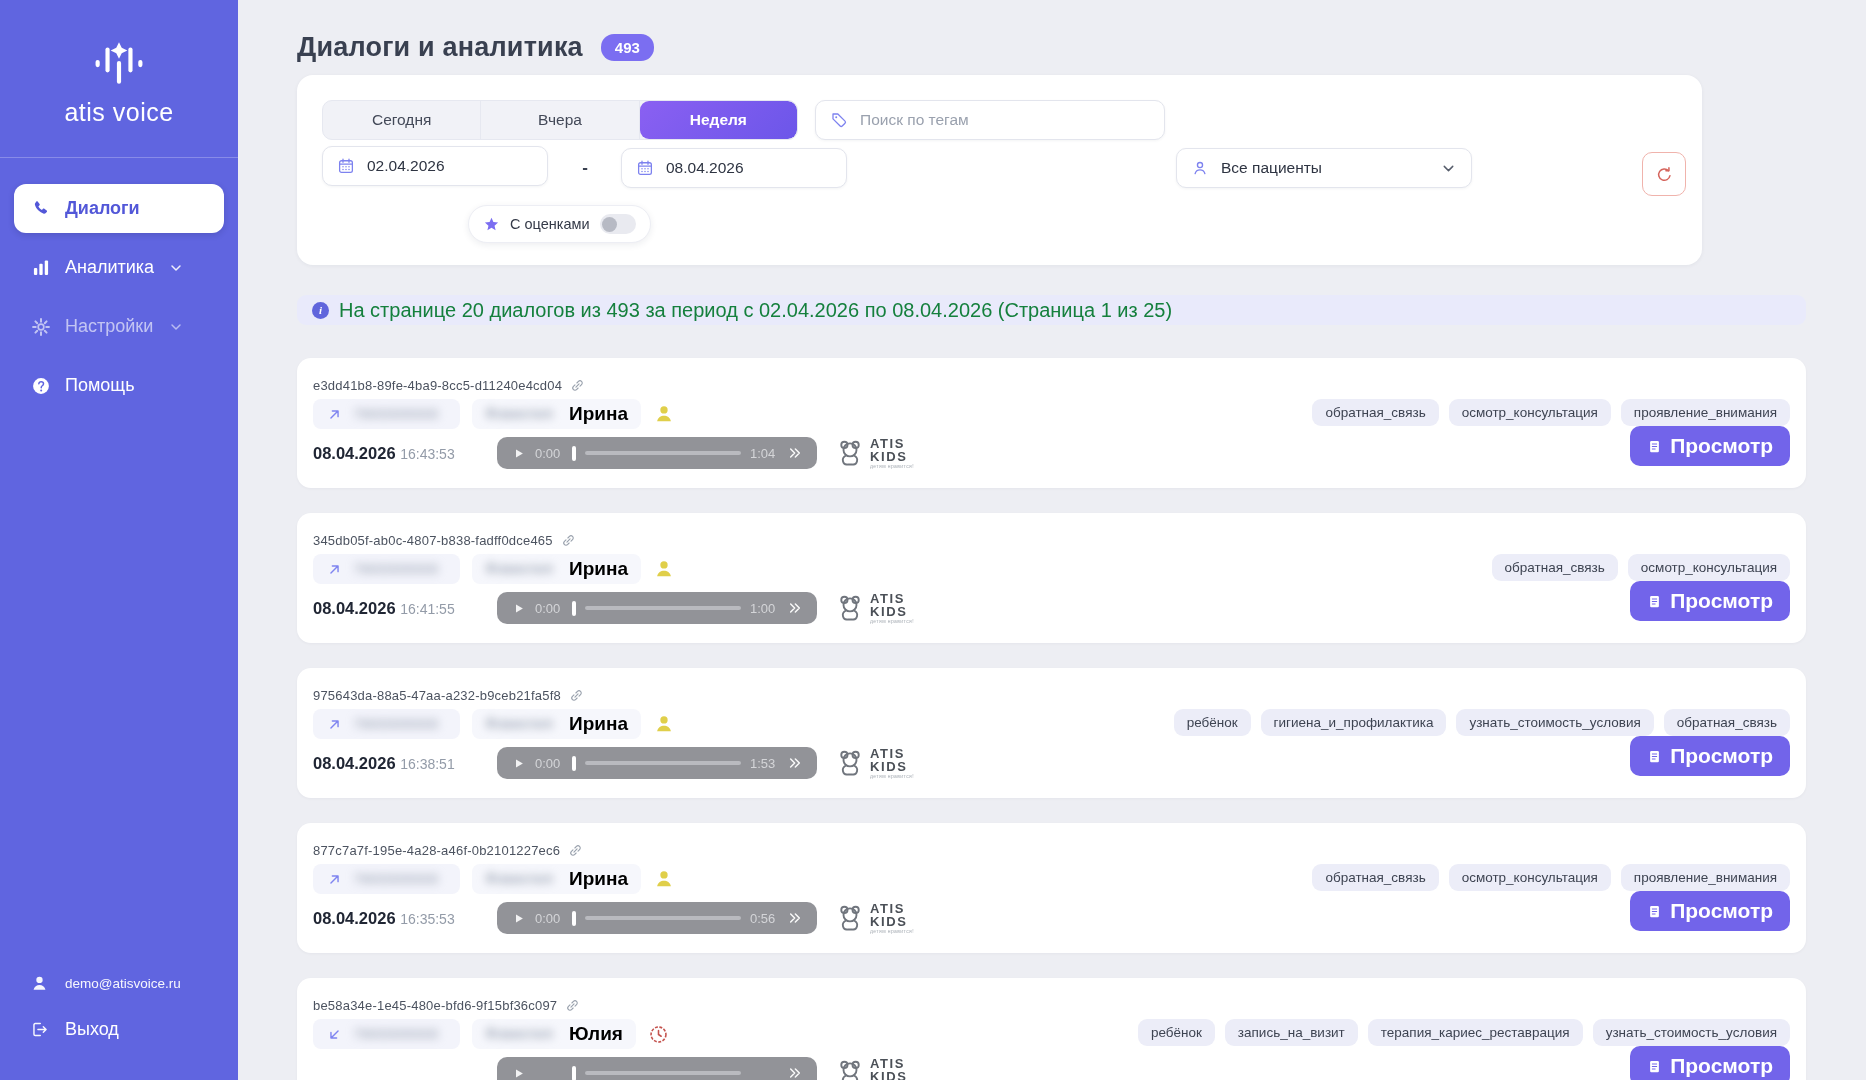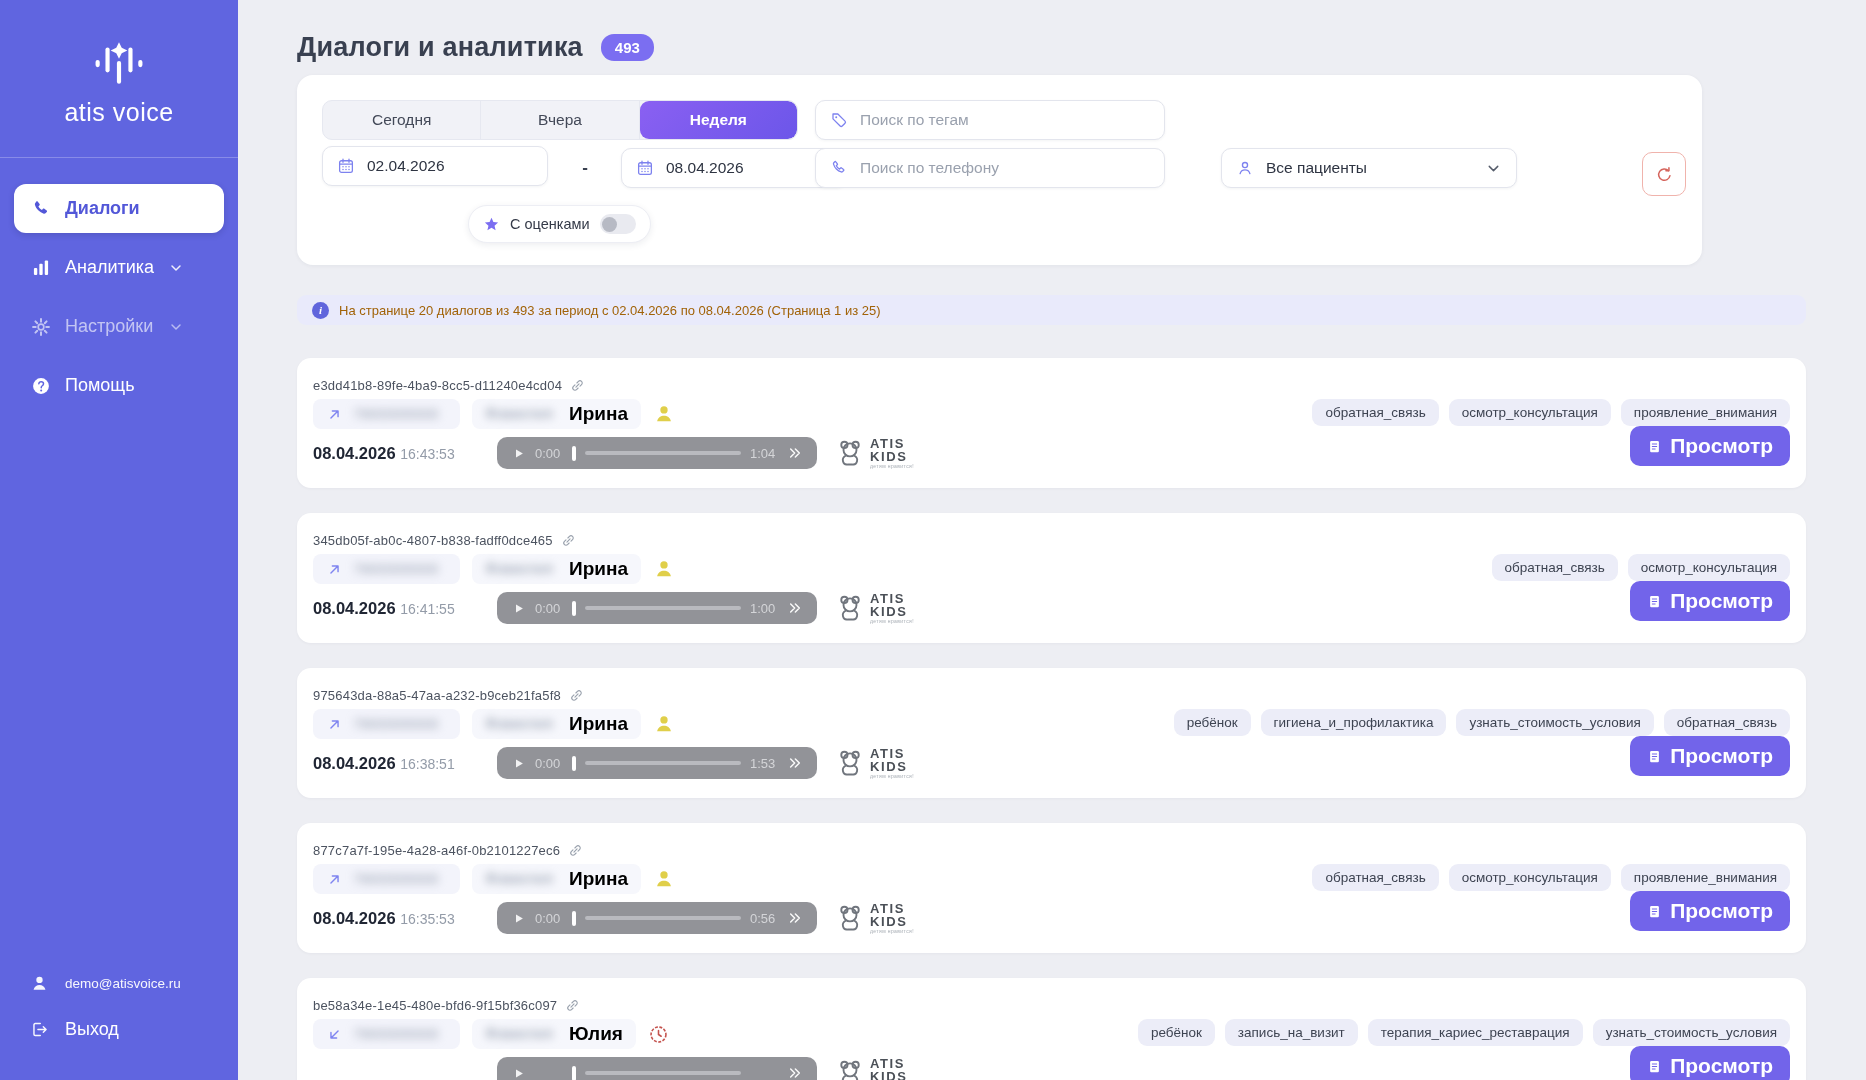--- a/index.html
+++ b/index.html
@@ -49,33 +49,33 @@
   .field input::placeholder { color:#9aa1ae; }
   .date-from { left:25px; top:71px; width:226px; }
   .date-dash { position:absolute; left:258px; top:73px; width:60px; height:40px; display:flex; align-items:center; justify-content:center; font-size:17px; font-weight:700; color:#3a4150; }
   .date-to { left:324px; top:73px; width:226px; }
   .search-tags { left:518px; top:25px; width:350px; }
   .search-phone { left:518px; top:73px; width:350px; }
   .select { cursor:pointer; }
   .select .fval { flex:1; }
   .select .chev { width:17px; height:17px; color:#565d6b; }
   .sel-operators { left:887px; top:25px; width:296px; }
-  .sel-patients { left:924px; top:73px; width:296px; }
+  .sel-patients { left:879px; top:73px; width:296px; }
   .refresh-btn { position:absolute; right:16px; top:77px; width:44px; height:44px; border-radius:10px; border:1px solid #f0b3ac; background:#fff; display:flex; align-items:center; justify-content:center; cursor:pointer; }
   .refresh-btn .icn { width:19px; height:19px; color:#d5645c; }
   .toggle-pill { position:absolute; left:171px; top:130px; height:38px; display:flex; align-items:center; gap:10px; padding:0 14px; border-radius:20px; border:1px solid #edeef4; background:#fff; box-shadow:0 2px 7px rgba(30,35,60,.08); cursor:pointer; }
   .toggle-pill .sicn { width:17px; height:17px; color:#7b6ef1; }
   .toggle-lbl { font-size:14.5px; font-weight:500; color:#343a48; }
   .switch { width:36px; height:20px; background:#e9eaf0; border-radius:10px; position:relative; }
   .switch .knob { position:absolute; left:2.5px; top:2.5px; width:15px; height:15px; border-radius:50%; background:#b7bac4; }
 
   
   .info-bar { margin-top:30px; width:1509px; height:30px; background:#e9eafb; border-radius:9px; display:flex; align-items:center; gap:10px; padding:0 15px; }
   .info-ic { width:17px; height:17px; border-radius:50%; background:#6065dc; color:#fff; display:flex; align-items:center; justify-content:center; font-size:11px; font-weight:700; font-family:"Liberation Serif",serif; font-style:italic; }
-  .info-txt { font-size:13px; color:#a16207; }
+  .info-txt { font-size:20px; color:#15803d; }
 
   
   .cards { margin-top:33px; display:flex; flex-direction:column; gap:25px; }
   .card { width:100%; height:130px; background:#fff; border-radius:14px; box-shadow:0 1px 3px rgba(20,24,40,.04); display:flex; justify-content:space-between; padding:19px 16px; }
   .card-left { display:flex; flex-direction:column; }
   .uuid-row { display:flex; align-items:center; gap:8px; height:18px; }
   .uuid { font-size:13px; color:#4c5360; letter-spacing:.2px; }
   .link-ic { width:15px; height:15px; color:#98a0ac; cursor:pointer; }
   .pills-row { margin-top:5px; display:flex; align-items:center; gap:12px; height:30px; }
   .pill { display:flex; align-items:center; gap:10px; height:30px; border-radius:8px; padding:0 13px; }
@@ -250,28 +250,20 @@
 
       <div class="field search-tags">
         <span class="icn ficn">
           <svg viewBox="0 0 24 24">
               <path d="M4 4h6.5L20 13.5a2 2 0 0 1 0 2.8l-3.7 3.7a2 2 0 0 1-2.8 0L4 10.5z" fill="none" stroke="currentColor" stroke-width="1.7" stroke-linejoin="round"></path>
               <circle cx="8.3" cy="8.3" r="1.3" fill="currentColor"></circle>
             </svg>
         </span>
         <input type="text" placeholder="Поиск по тегам" style="">
       </div>
-      <div class="field search-phone">
-        <span class="icn ficn">
-          <svg viewBox="0 0 24 24">
-              <path d="M6.4 3.6c.4-.4 1.1-.4 1.4.1l2 2.7c.3.4.3 1-.1 1.3L8.4 9c.9 1.9 2.5 3.5 4.4 4.4l1.3-1.3c.4-.4 1-.4 1.3-.1l2.7 2c.5.3.5 1 .1 1.4l-1.4 1.4c-.5.5-1.2.6-1.8.4-2.4-.7-4.7-2.1-6.5-3.9S5.4 9.2 4.7 6.8c-.2-.6 0-1.3.4-1.8z" fill="none" stroke="currentColor" stroke-width="1.7" stroke-linejoin="round"></path>
-            </svg>
-        </span>
-        <input type="text" placeholder="Поиск по телефону" style="">
-      </div>
 
       <div class="field select sel-patients">
         <span class="icn ficn">
           <svg viewBox="0 0 24 24">
               <circle cx="12" cy="8" r="3.4" fill="none" stroke="currentColor" stroke-width="1.8"></circle>
               <path d="M5.5 19.5c.9-3.4 3.5-5 6.5-5s5.6 1.6 6.5 5" fill="none" stroke="currentColor" stroke-width="1.8" stroke-linecap="round"></path>
             </svg>
         </span>
         <span class="fval">Все пациенты</span>
         <span class="icn chev">

